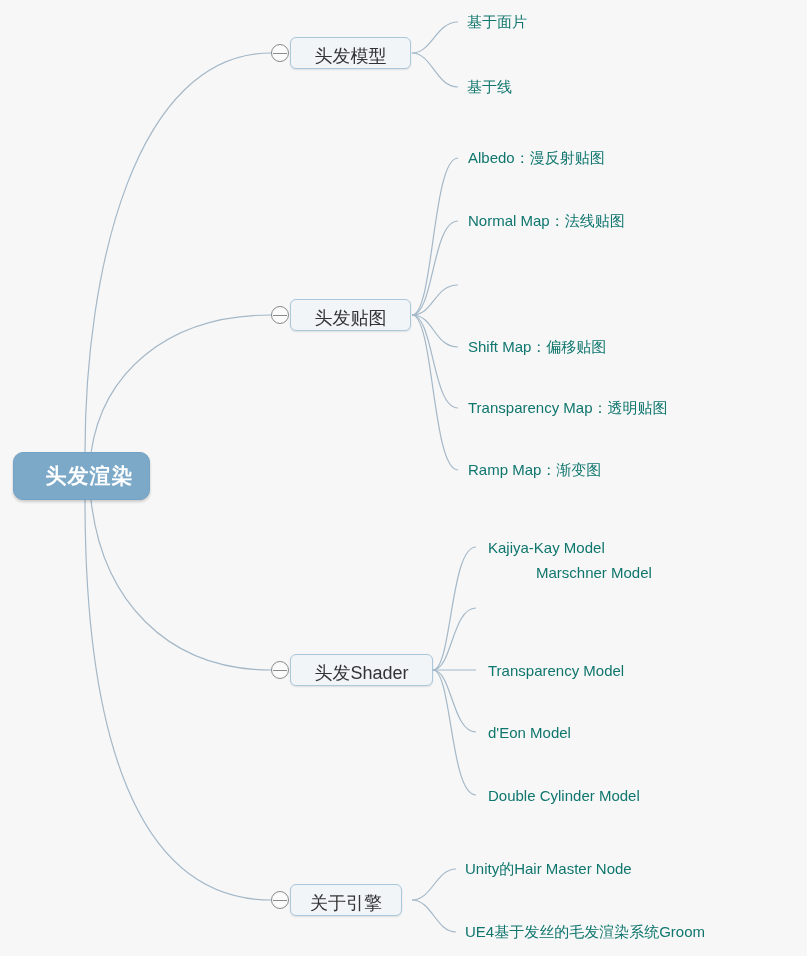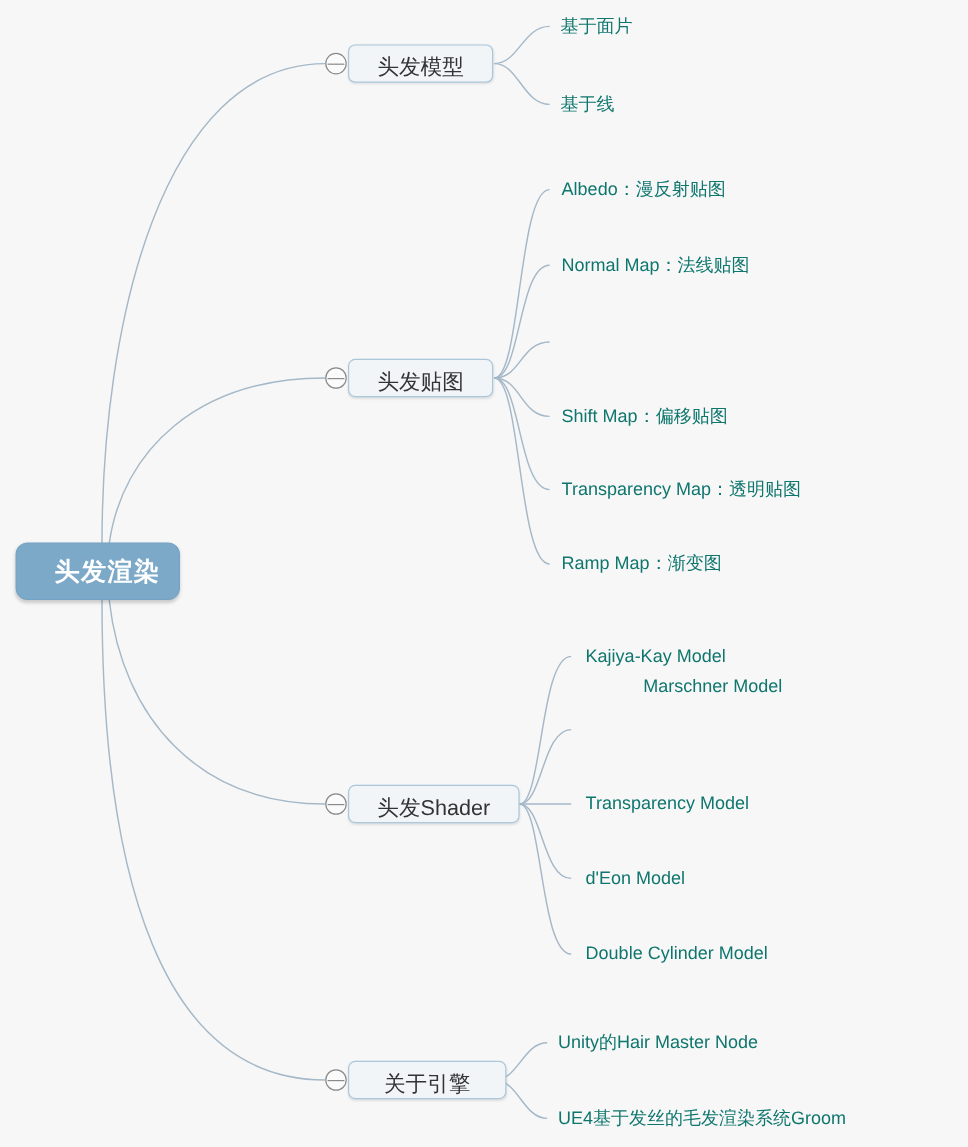--- a/index.html
+++ b/index.html
@@ -137,21 +137,21 @@
 
   <div class="branch-node" style="left:290px; top:37px; width:121px;">
     <span>头发模型</span>
   </div>
   <div class="branch-node" style="left:290px; top:299px; width:121px;">
     <span>头发贴图</span>
   </div>
   <div class="branch-node" style="left:290px; top:654px; width:143px;">
     <span>头发Shader</span>
   </div>
-  <div class="branch-node" style="left:290px; top:884px; width:132px;">
+  <div class="branch-node" style="left:290px; top:884px; width:112px;">
     <span>关于引擎</span>
   </div>
 
   <div class="leaf" style="left:467px; top:22px;">基于面片</div>
   <div class="leaf" style="left:467px; top:87px;">基于线</div>
 
   <div class="leaf" style="left:468px; top:158px;">Albedo：漫反射贴图</div>
   <div class="leaf" style="left:468px; top:221px;">Normal Map：法线贴图</div>
   <div class="leaf" style="left:468px; top:347px;">Shift Map：偏移贴图</div>
   <div class="leaf" style="left:468px; top:408px;">Transparency Map：透明贴图</div>

